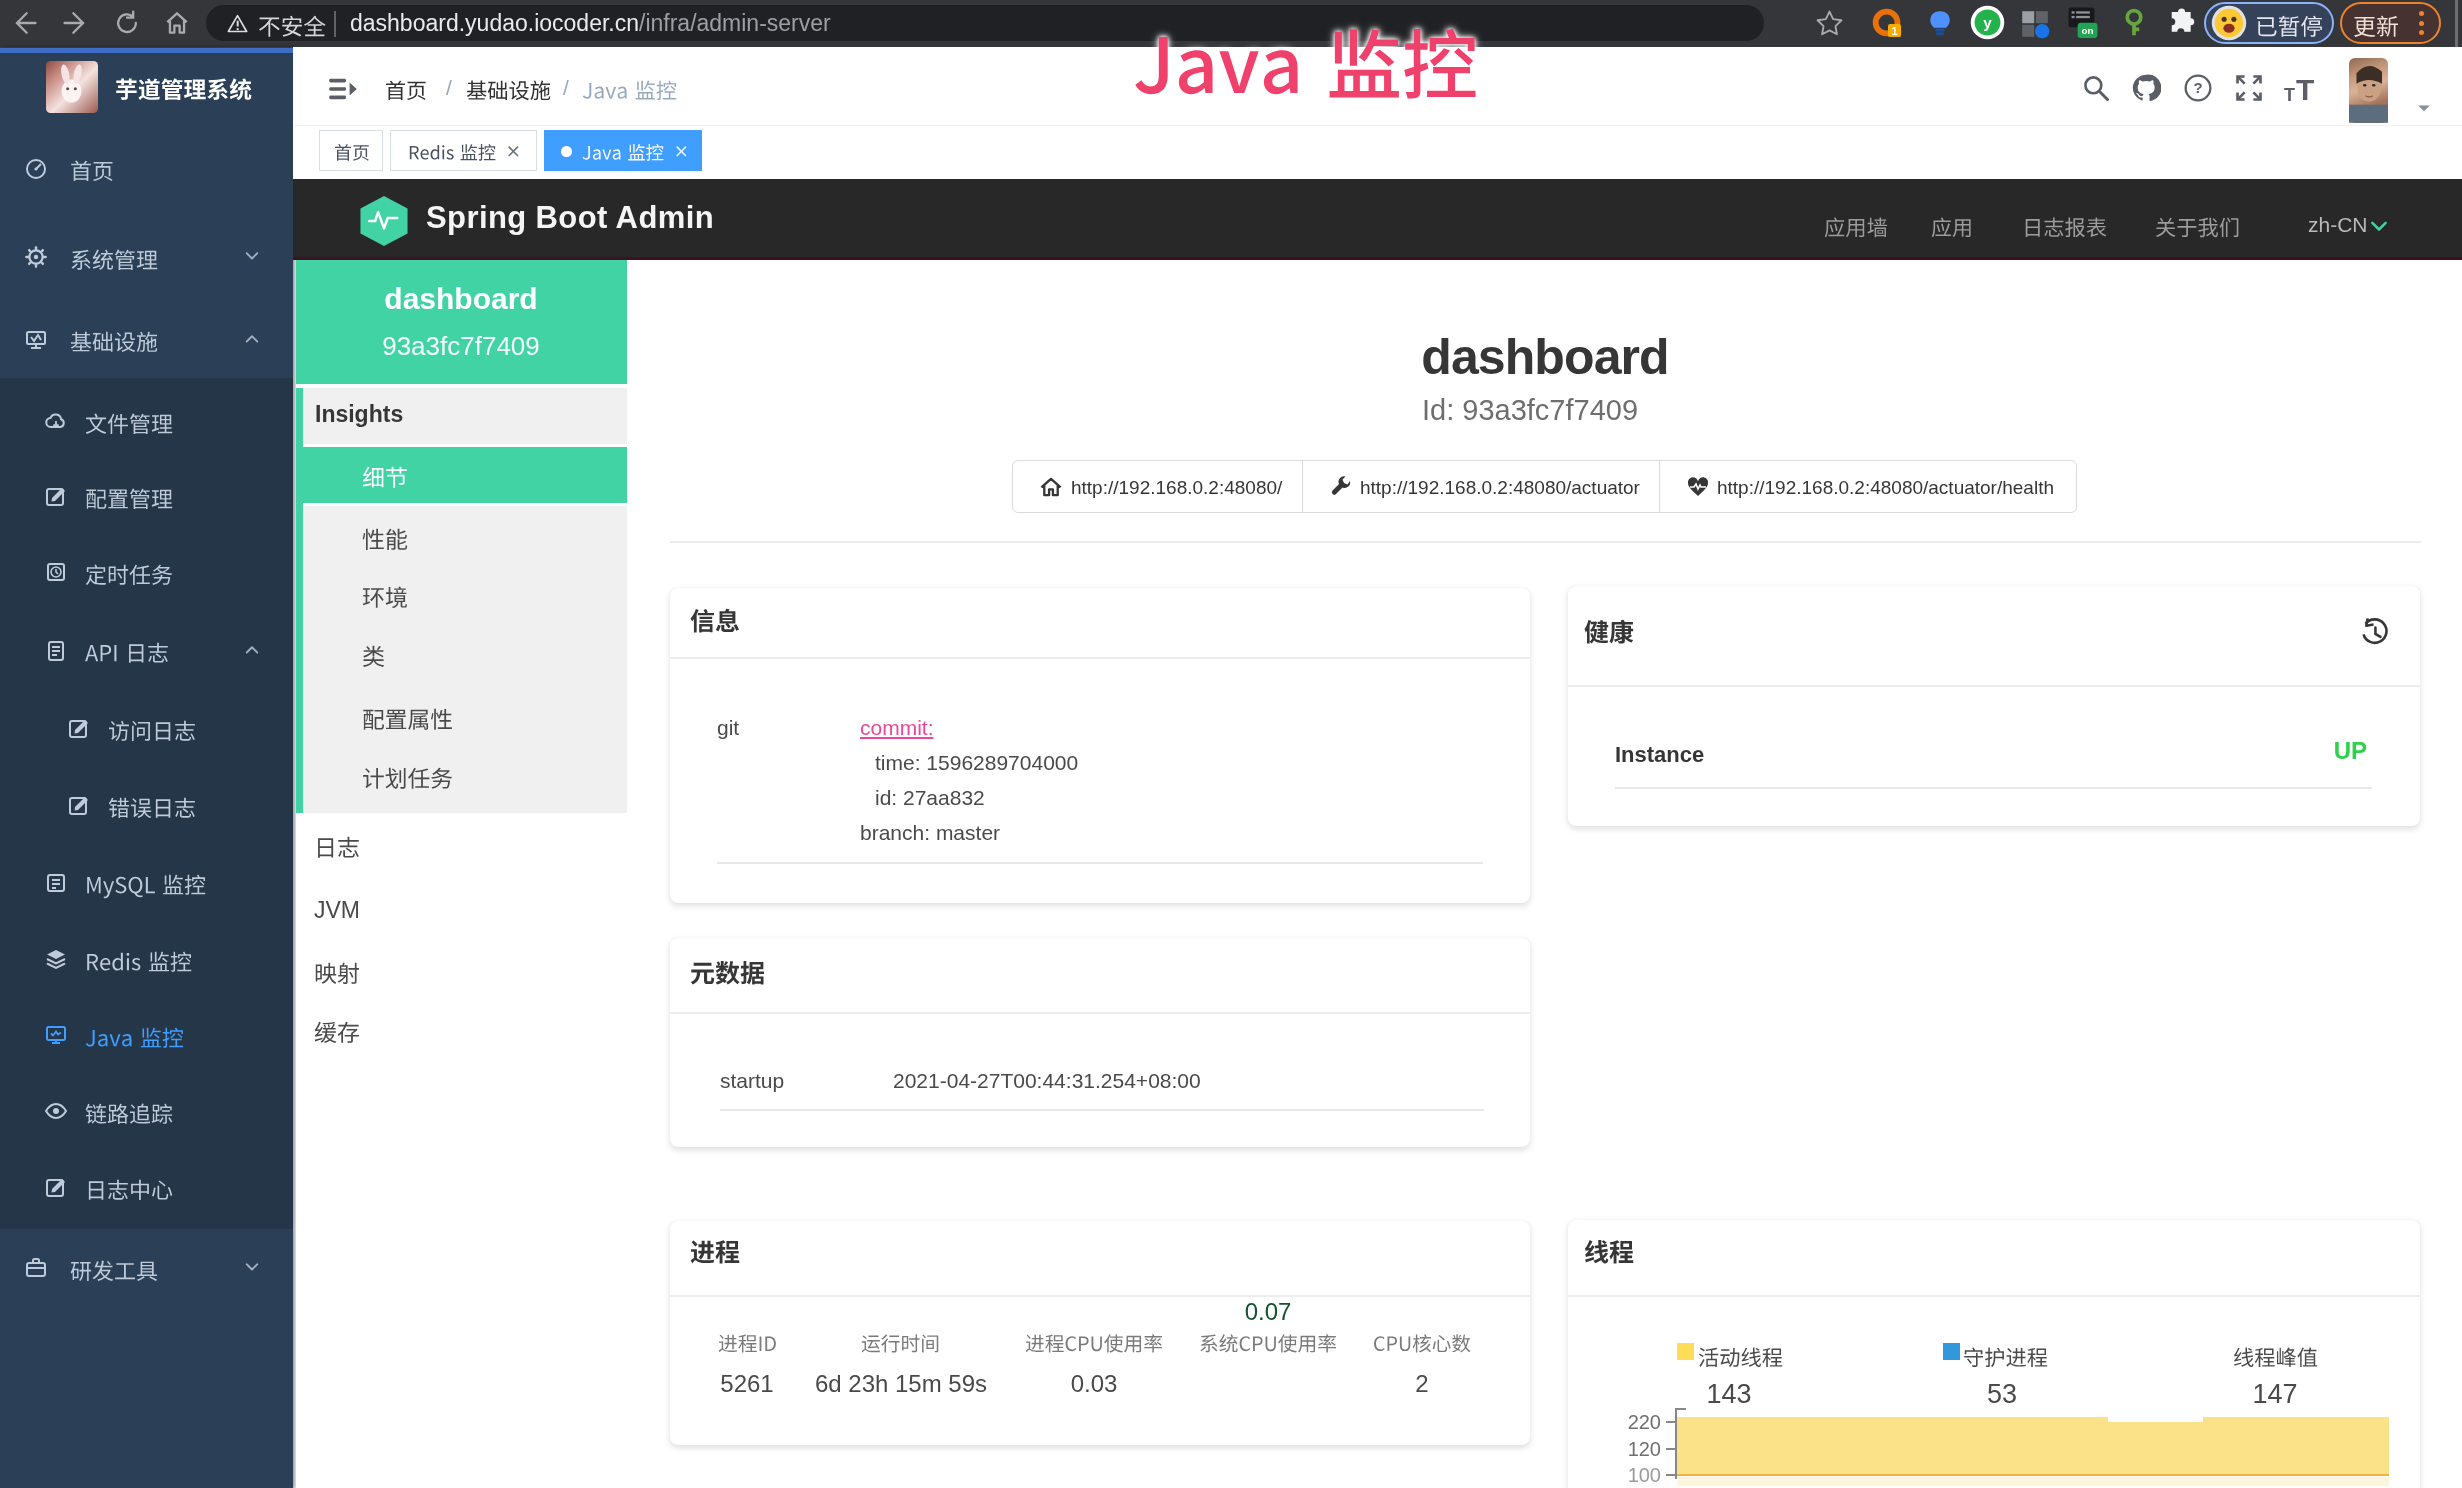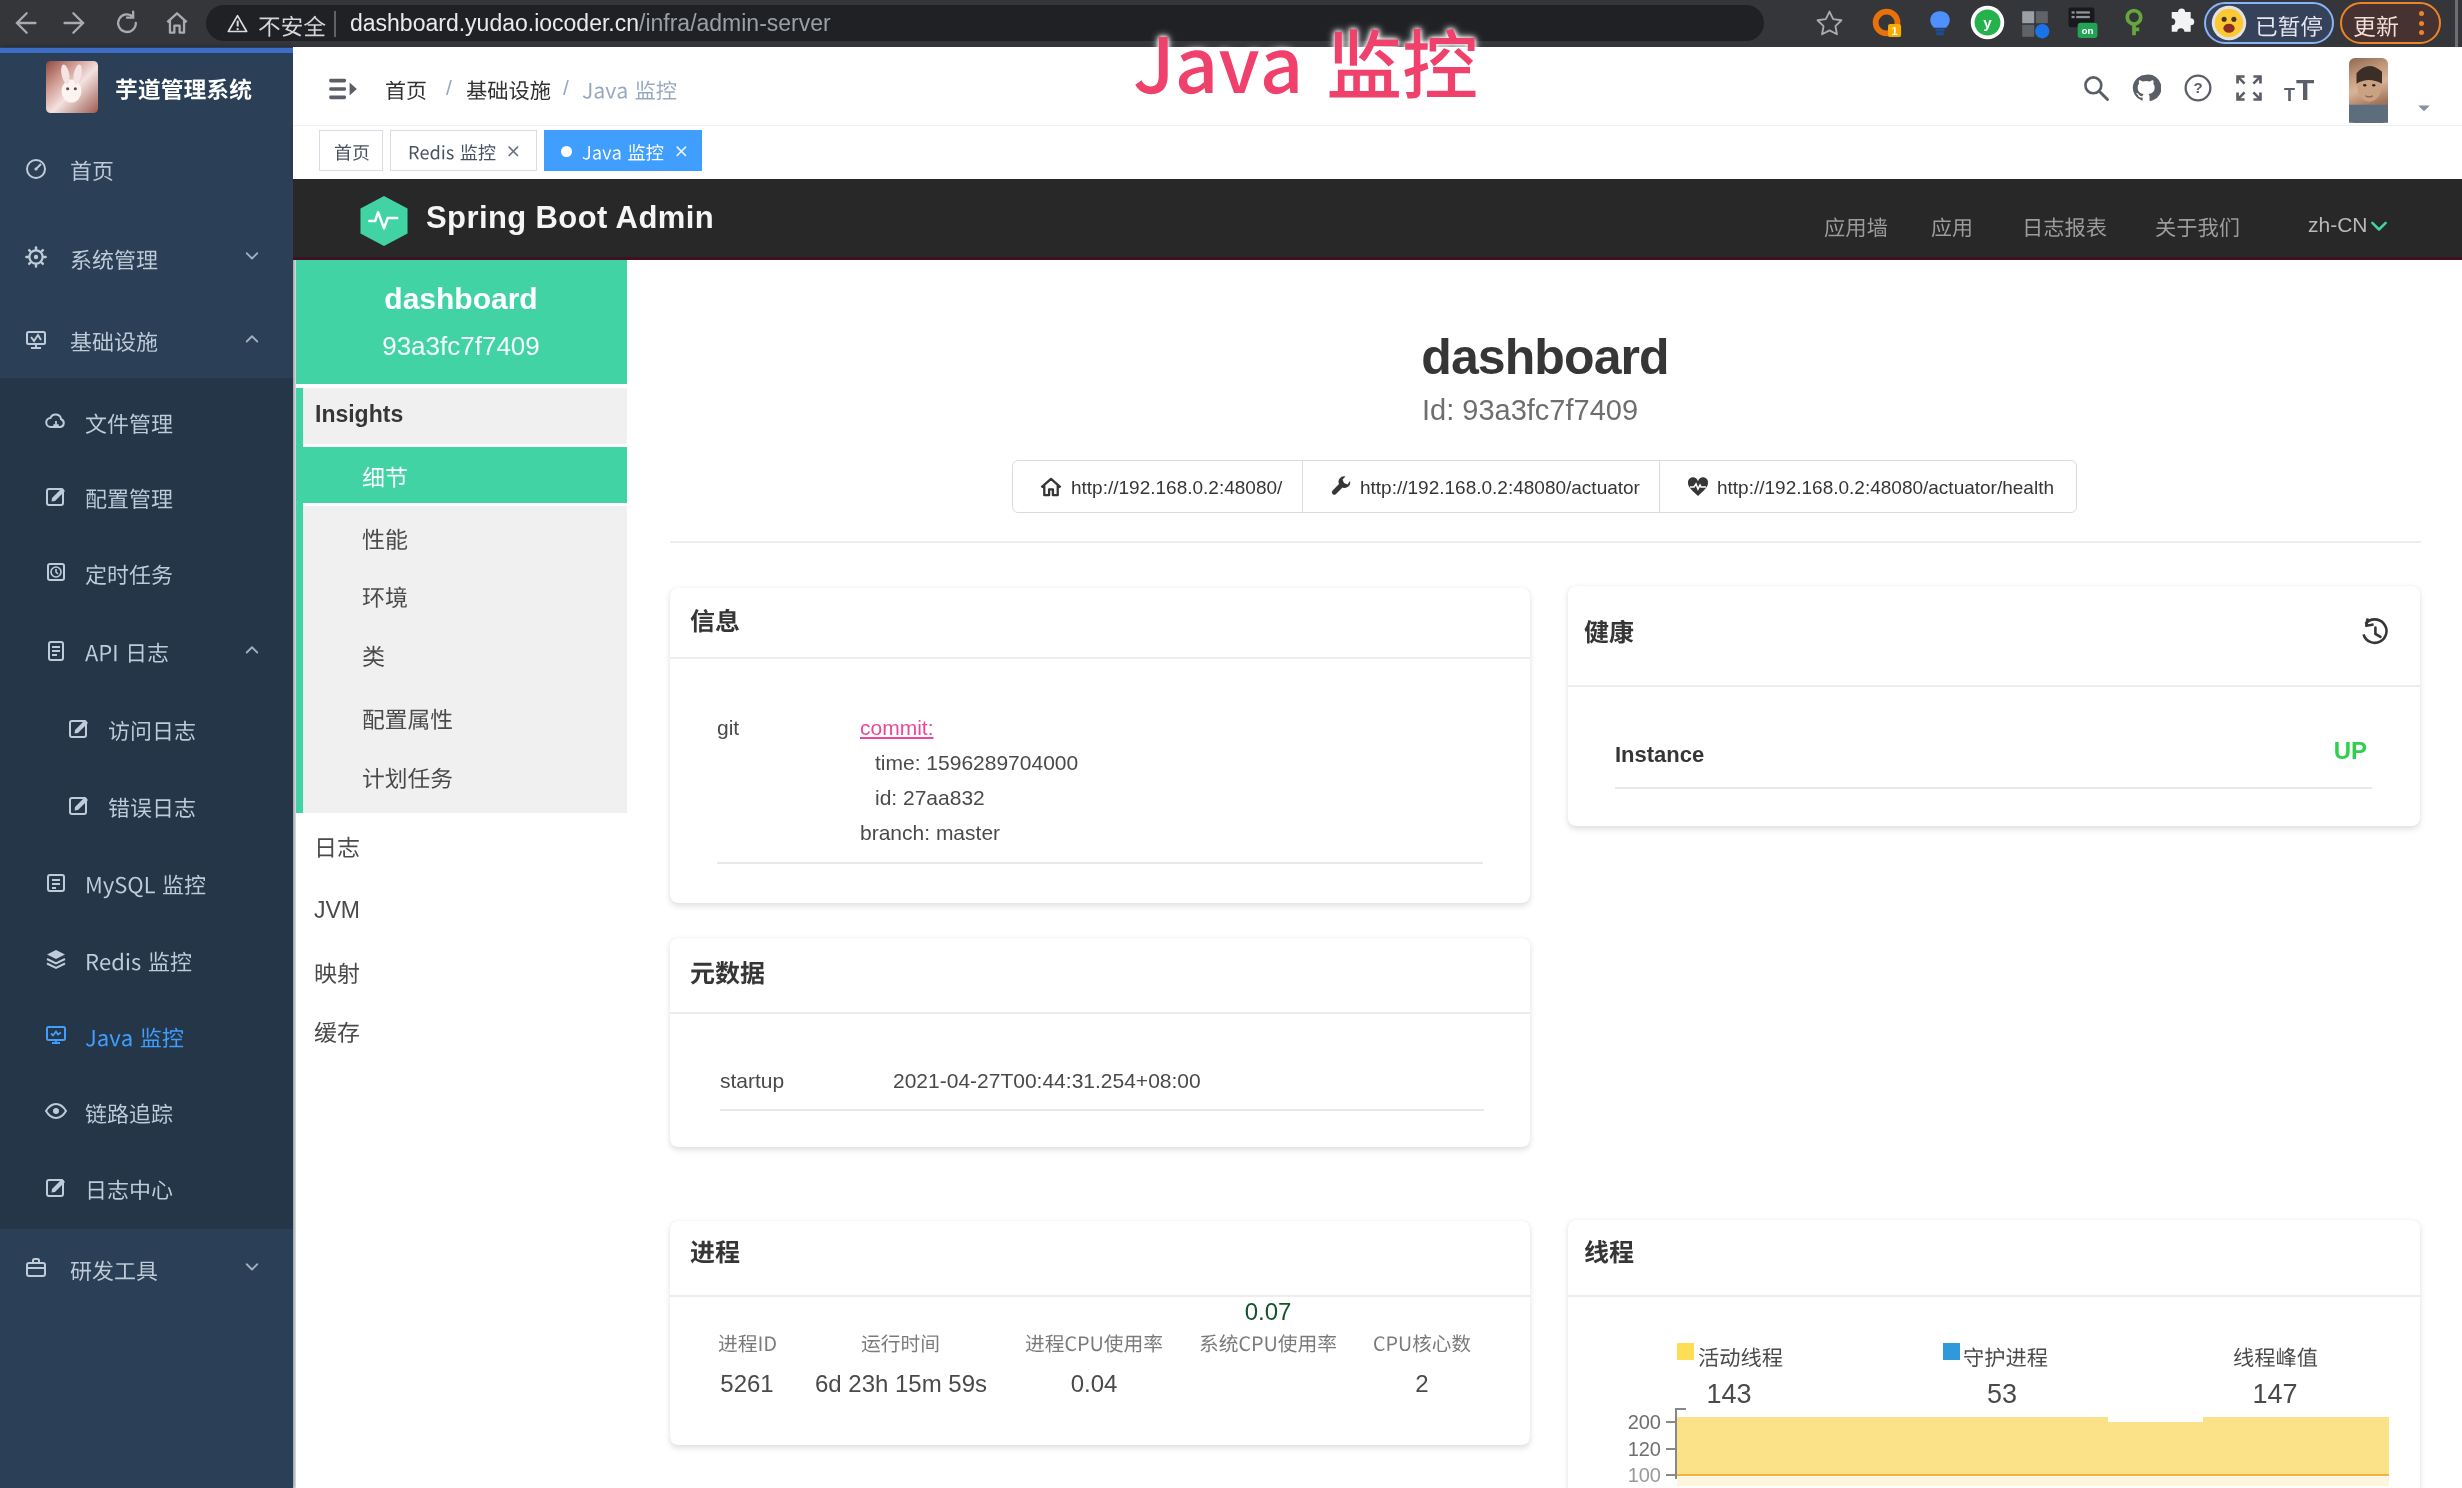--- a/index.html
+++ b/index.html
@@ -408,21 +408,21 @@
       <path d="M2.1 -20.2C3.5 -18.9 5.3 -17 6.1 -15.8L7.6 -17.1C6.7 -18.2 4.9 -20 3.5 -21.3ZM18.7 -21.3V-17.1H14.4V-21.3H12.5V-17.1H8.8V-15.2H12.5V-12.2L12.5 -10.6H8.7V-8.7H12.2C11.9 -6.7 11 -4.8 9 -3.3C9.5 -3 10.2 -2.3 10.5 -1.9C12.8 -3.7 13.8 -6.2 14.2 -8.7H18.7V-2.1H20.7V-8.7H24.5V-10.6H20.7V-15.2H24V-17.1H20.7V-21.3ZM14.4 -15.2H18.7V-10.6H14.4L14.4 -12.2ZM6.8 -12.4H1.3V-10.6H4.9V-3.1C3.7 -2.7 2.4 -1.6 1 -0.1L2.3 1.7C3.6 -0.1 4.9 -1.6 5.8 -1.6C6.4 -1.6 7.2 -0.7 8.3 -0.1C10.1 1.1 12.3 1.4 15.5 1.4C18 1.4 22.6 1.2 24.5 1.1C24.5 0.5 24.8 -0.4 25.1 -0.9C22.5 -0.6 18.6 -0.4 15.5 -0.4C12.6 -0.4 10.4 -0.6 8.7 -1.7C7.9 -2.2 7.3 -2.7 6.8 -3Z M39.8 -19.1H47.7V-14.3H39.8ZM38 -20.7V-12.6H49.6V-20.7ZM37.6 -5.4V-3.7H42.7V-0.3H35.9V1.4H51V-0.3H44.7V-3.7H49.9V-5.4H44.7V-8.6H50.5V-10.3H37V-8.6H42.7V-5.4ZM35.4 -21.5C33.5 -20.6 30 -19.8 27.1 -19.3C27.4 -18.9 27.6 -18.3 27.7 -17.9C28.9 -18 30.2 -18.3 31.5 -18.5V-14.5H27.3V-12.7H31.3C30.2 -9.7 28.4 -6.3 26.7 -4.5C27.1 -4 27.5 -3.2 27.7 -2.7C29.1 -4.3 30.4 -6.9 31.5 -9.5V2H33.4V-9.2C34.3 -8.1 35.4 -6.7 35.8 -6L37 -7.5C36.5 -8.1 34.2 -10.4 33.4 -11.1V-12.7H36.7V-14.5H33.4V-19C34.7 -19.2 35.8 -19.6 36.7 -20Z M61.8 0.3C64.3 0.3 66.1 -0.7 67.7 -2.4L66.3 -3.9C65.1 -2.6 63.7 -1.8 61.9 -1.8C58.3 -1.8 56 -4.8 56 -9.6C56 -14.4 58.4 -17.3 62 -17.3C63.6 -17.3 64.9 -16.6 65.9 -15.5L67.2 -17.1C66.1 -18.3 64.3 -19.4 62 -19.4C57.1 -19.4 53.5 -15.7 53.5 -9.5C53.5 -3.3 57 0.3 61.8 0.3Z M71.2 0H73.6V-7.6H76.8C80.9 -7.6 83.8 -9.4 83.8 -13.5C83.8 -17.6 80.9 -19.1 76.6 -19.1H71.2ZM73.6 -9.5V-17.1H76.3C79.7 -17.1 81.4 -16.2 81.4 -13.5C81.4 -10.7 79.8 -9.5 76.4 -9.5Z M94.4 0.3C98.3 0.3 101.3 -1.7 101.3 -7.9V-19.1H99V-7.8C99 -3.2 97 -1.8 94.4 -1.8C91.9 -1.8 90 -3.2 90 -7.8V-19.1H87.6V-7.9C87.6 -1.7 90.5 0.3 94.4 0.3Z M119.4 -21.7V-19H112.1V-17.2H119.4V-14.6H112.9V-7.4H119.2C119.1 -6 118.7 -4.6 117.8 -3.4C116.5 -4.4 115.3 -5.5 114.5 -6.9L112.9 -6.3C113.9 -4.7 115.1 -3.3 116.7 -2.1C115.5 -1 113.7 -0.1 111.2 0.5C111.6 1 112.1 1.7 112.4 2.2C115.1 1.4 116.9 0.3 118.3 -1C120.9 0.6 124.2 1.6 127.9 2.1C128.2 1.6 128.6 0.8 129.1 0.4C125.3 -0.1 122 -1 119.4 -2.4C120.5 -3.9 120.9 -5.6 121.1 -7.4H127.9V-14.6H121.3V-17.2H128.8V-19H121.3V-21.7ZM114.7 -13H119.4V-10.2L119.3 -9.1H114.7ZM121.3 -13H126.1V-9.1H121.2L121.3 -10.2ZM111 -21.9C109.5 -17.9 107 -14.1 104.3 -11.6C104.7 -11.1 105.2 -10.1 105.4 -9.7C106.4 -10.7 107.4 -11.8 108.3 -13.1V2.2H110.2V-15.9C111.2 -17.7 112.1 -19.5 112.8 -21.3Z M133.8 -20V-10.6C133.8 -6.9 133.5 -2.3 130.6 0.9C131.1 1.2 131.8 1.8 132.1 2.2C134.1 0 135 -3 135.4 -5.9H141.9V1.8H143.9V-5.9H150.9V-0.6C150.9 -0.1 150.7 0.1 150.2 0.1C149.7 0.1 148 0.1 146.1 0.1C146.4 0.6 146.7 1.4 146.8 1.9C149.3 1.9 150.8 1.9 151.7 1.6C152.5 1.3 152.9 0.7 152.9 -0.6V-20ZM135.7 -18.1H141.9V-14H135.7ZM150.9 -18.1V-14H143.9V-18.1ZM135.7 -12.1H141.9V-7.7H135.6C135.7 -8.7 135.7 -9.7 135.7 -10.6ZM150.9 -12.1V-7.7H143.9V-12.1Z M177.3 -16.7C176.4 -15.7 174.8 -14.2 173.7 -13.4L175.1 -12.4C176.3 -13.3 177.8 -14.5 179 -15.7ZM157.2 -8.8 158.2 -7.2C160 -8 162.1 -9.2 164.1 -10.2L163.7 -11.7C161.3 -10.6 158.9 -9.4 157.2 -8.8ZM158 -15.6C159.4 -14.7 161.1 -13.4 161.9 -12.5L163.3 -13.7C162.4 -14.6 160.7 -15.8 159.3 -16.6ZM173.4 -10.6C175.2 -9.5 177.4 -8 178.5 -6.9L180 -8.1C178.8 -9.1 176.5 -10.7 174.8 -11.6ZM157.1 -5.3V-3.4H167.8V2.1H169.8V-3.4H180.5V-5.3H169.8V-7.4H167.8V-5.3ZM167.1 -21.5C167.5 -20.9 168 -20.2 168.3 -19.5H157.6V-17.7H167.2C166.4 -16.5 165.5 -15.4 165.2 -15.1C164.8 -14.6 164.4 -14.3 164 -14.2C164.2 -13.8 164.5 -12.9 164.6 -12.6C165 -12.7 165.5 -12.8 168.5 -13.1C167.3 -11.8 166.2 -10.8 165.6 -10.4C164.8 -9.6 164.1 -9.2 163.5 -9.1C163.7 -8.6 164 -7.7 164.1 -7.4C164.6 -7.6 165.5 -7.7 172.3 -8.4C172.6 -7.9 172.9 -7.4 173.1 -7L174.6 -7.7C174.1 -8.9 172.7 -10.8 171.6 -12.1L170.1 -11.5C170.6 -11 171 -10.4 171.4 -9.9L166.8 -9.5C169.1 -11.3 171.4 -13.6 173.4 -16L171.9 -16.9C171.3 -16.2 170.7 -15.4 170.1 -14.7L166.7 -14.6C167.6 -15.5 168.5 -16.6 169.2 -17.7H180.3V-19.5H170.6C170.2 -20.3 169.6 -21.3 169 -22Z" fill="#7a7a7a"></path>
     </svg></div>
 <div style="position:absolute;left:1199px;top:1331px;"><svg width="138" height="26" viewBox="0 -26 181.8 33.8">
       <path d="M7.4 -5.8C6.1 -4 3.9 -2 1.8 -0.8C2.3 -0.5 3.1 0.2 3.5 0.5C5.5 -0.9 7.8 -3 9.4 -5.1ZM16.5 -4.9C18.7 -3.3 21.4 -0.9 22.7 0.6L24.3 -0.6C22.9 -2.1 20.3 -4.4 18.1 -6ZM17.3 -11.5C17.9 -10.9 18.7 -10.2 19.4 -9.4L7.9 -8.7C11.8 -10.6 15.8 -13 19.7 -15.9L18.1 -17.2C16.8 -16.1 15.4 -15.1 14 -14.1L7.7 -13.8C9.5 -15.1 11.4 -16.8 13.2 -18.6C16.6 -19 19.8 -19.4 22.2 -20L20.9 -21.7C16.7 -20.6 9.1 -19.9 2.8 -19.6C3 -19.1 3.2 -18.4 3.3 -17.9C5.6 -18 8 -18.1 10.4 -18.4C8.7 -16.6 6.8 -15 6.1 -14.6C5.4 -14 4.7 -13.6 4.2 -13.5C4.4 -13.1 4.7 -12.2 4.8 -11.8C5.3 -12 6.1 -12.1 11.4 -12.4C9.2 -11 7.3 -10 6.4 -9.6C4.8 -8.8 3.6 -8.3 2.8 -8.2C3 -7.7 3.3 -6.8 3.4 -6.4C4.1 -6.7 5.1 -6.8 12.2 -7.3V-0.5C12.2 -0.2 12.2 -0.1 11.7 -0.1C11.3 -0.1 9.9 -0.1 8.3 -0.2C8.6 0.4 9 1.2 9.1 1.8C11 1.8 12.3 1.8 13.1 1.5C14 1.1 14.2 0.6 14.2 -0.5V-7.5L20.7 -8C21.4 -7.1 22.1 -6.3 22.5 -5.6L24.1 -6.6C23 -8.1 20.8 -10.5 18.8 -12.3Z M44.1 -9.2V-0.9C44.1 1 44.6 1.6 46.4 1.6C46.8 1.6 48.3 1.6 48.7 1.6C50.3 1.6 50.8 0.6 50.9 -3C50.4 -3.1 49.6 -3.4 49.2 -3.8C49.2 -0.6 49.1 -0.2 48.5 -0.2C48.2 -0.2 47 -0.2 46.7 -0.2C46.1 -0.2 46.1 -0.2 46.1 -0.9V-9.2ZM39.3 -9.1C39.1 -4 38.5 -1.2 34.2 0.4C34.7 0.8 35.2 1.5 35.5 2C40.2 0.1 41 -3.3 41.2 -9.1ZM27.1 -1.4 27.5 0.5C29.9 -0.2 32.9 -1.2 35.9 -2.1L35.5 -3.8C32.4 -2.9 29.2 -1.9 27.1 -1.4ZM41.5 -21.4C42 -20.4 42.6 -19 42.9 -18.1H36.6V-16.3H41.3C40.1 -14.7 38.3 -12.3 37.7 -11.7C37.2 -11.3 36.6 -11.1 36.1 -10.9C36.3 -10.5 36.6 -9.5 36.7 -9C37.4 -9.4 38.5 -9.5 48 -10.4C48.4 -9.7 48.8 -9 49 -8.5L50.7 -9.4C49.9 -10.9 48.2 -13.3 46.8 -15.2L45.3 -14.4C45.8 -13.6 46.4 -12.8 47 -11.9L39.8 -11.3C41 -12.7 42.5 -14.8 43.6 -16.3H50.6V-18.1H43.2L44.8 -18.6C44.5 -19.4 43.9 -20.9 43.3 -21.9ZM27.6 -11C27.9 -11.2 28.5 -11.3 31.7 -11.8C30.6 -10.1 29.5 -8.8 29.1 -8.3C28.2 -7.4 27.6 -6.7 27.1 -6.6C27.3 -6.1 27.6 -5.1 27.7 -4.7C28.3 -5.1 29.1 -5.4 35.6 -6.8C35.5 -7.2 35.5 -7.9 35.6 -8.5L30.7 -7.5C32.6 -9.8 34.6 -12.6 36.2 -15.4L34.5 -16.4C34 -15.5 33.4 -14.5 32.8 -13.6L29.6 -13.2C31.3 -15.5 32.9 -18.3 34.1 -21L32.1 -21.9C30.9 -18.8 29 -15.4 28.4 -14.6C27.8 -13.7 27.3 -13.1 26.9 -13C27.1 -12.5 27.4 -11.4 27.6 -11Z M61.8 0.3C64.3 0.3 66.1 -0.7 67.7 -2.4L66.3 -3.9C65.1 -2.6 63.7 -1.8 61.9 -1.8C58.3 -1.8 56 -4.8 56 -9.6C56 -14.4 58.4 -17.3 62 -17.3C63.6 -17.3 64.9 -16.6 65.9 -15.5L67.2 -17.1C66.1 -18.3 64.3 -19.4 62 -19.4C57.1 -19.4 53.5 -15.7 53.5 -9.5C53.5 -3.3 57 0.3 61.8 0.3Z M71.2 0H73.6V-7.6H76.8C80.9 -7.6 83.8 -9.4 83.8 -13.5C83.8 -17.6 80.9 -19.1 76.6 -19.1H71.2ZM73.6 -9.5V-17.1H76.3C79.7 -17.1 81.4 -16.2 81.4 -13.5C81.4 -10.7 79.8 -9.5 76.4 -9.5Z M94.4 0.3C98.3 0.3 101.3 -1.7 101.3 -7.9V-19.1H99V-7.8C99 -3.2 97 -1.8 94.4 -1.8C91.9 -1.8 90 -3.2 90 -7.8V-19.1H87.6V-7.9C87.6 -1.7 90.5 0.3 94.4 0.3Z M119.4 -21.7V-19H112.1V-17.2H119.4V-14.6H112.9V-7.4H119.2C119.1 -6 118.7 -4.6 117.8 -3.4C116.5 -4.4 115.3 -5.5 114.5 -6.9L112.9 -6.3C113.9 -4.7 115.1 -3.3 116.7 -2.1C115.5 -1 113.7 -0.1 111.2 0.5C111.6 1 112.1 1.7 112.4 2.2C115.1 1.4 116.9 0.3 118.3 -1C120.9 0.6 124.2 1.6 127.9 2.1C128.2 1.6 128.6 0.8 129.1 0.4C125.3 -0.1 122 -1 119.4 -2.4C120.5 -3.9 120.9 -5.6 121.1 -7.4H127.9V-14.6H121.3V-17.2H128.8V-19H121.3V-21.7ZM114.7 -13H119.4V-10.2L119.3 -9.1H114.7ZM121.3 -13H126.1V-9.1H121.2L121.3 -10.2ZM111 -21.9C109.5 -17.9 107 -14.1 104.3 -11.6C104.7 -11.1 105.2 -10.1 105.4 -9.7C106.4 -10.7 107.4 -11.8 108.3 -13.1V2.2H110.2V-15.9C111.2 -17.7 112.1 -19.5 112.8 -21.3Z M133.8 -20V-10.6C133.8 -6.9 133.5 -2.3 130.6 0.9C131.1 1.2 131.8 1.8 132.1 2.2C134.1 0 135 -3 135.4 -5.9H141.9V1.8H143.9V-5.9H150.9V-0.6C150.9 -0.1 150.7 0.1 150.2 0.1C149.7 0.1 148 0.1 146.1 0.1C146.4 0.6 146.7 1.4 146.8 1.9C149.3 1.9 150.8 1.9 151.7 1.6C152.5 1.3 152.9 0.7 152.9 -0.6V-20ZM135.7 -18.1H141.9V-14H135.7ZM150.9 -18.1V-14H143.9V-18.1ZM135.7 -12.1H141.9V-7.7H135.6C135.7 -8.7 135.7 -9.7 135.7 -10.6ZM150.9 -12.1V-7.7H143.9V-12.1Z M177.3 -16.7C176.4 -15.7 174.8 -14.2 173.7 -13.4L175.1 -12.4C176.3 -13.3 177.8 -14.5 179 -15.7ZM157.2 -8.8 158.2 -7.2C160 -8 162.1 -9.2 164.1 -10.2L163.7 -11.7C161.3 -10.6 158.9 -9.4 157.2 -8.8ZM158 -15.6C159.4 -14.7 161.1 -13.4 161.9 -12.5L163.3 -13.7C162.4 -14.6 160.7 -15.8 159.3 -16.6ZM173.4 -10.6C175.2 -9.5 177.4 -8 178.5 -6.9L180 -8.1C178.8 -9.1 176.5 -10.7 174.8 -11.6ZM157.1 -5.3V-3.4H167.8V2.1H169.8V-3.4H180.5V-5.3H169.8V-7.4H167.8V-5.3ZM167.1 -21.5C167.5 -20.9 168 -20.2 168.3 -19.5H157.6V-17.7H167.2C166.4 -16.5 165.5 -15.4 165.2 -15.1C164.8 -14.6 164.4 -14.3 164 -14.2C164.2 -13.8 164.5 -12.9 164.6 -12.6C165 -12.7 165.5 -12.8 168.5 -13.1C167.3 -11.8 166.2 -10.8 165.6 -10.4C164.8 -9.6 164.1 -9.2 163.5 -9.1C163.7 -8.6 164 -7.7 164.1 -7.4C164.6 -7.6 165.5 -7.7 172.3 -8.4C172.6 -7.9 172.9 -7.4 173.1 -7L174.6 -7.7C174.1 -8.9 172.7 -10.8 171.6 -12.1L170.1 -11.5C170.6 -11 171 -10.4 171.4 -9.9L166.8 -9.5C169.1 -11.3 171.4 -13.6 173.4 -16L171.9 -16.9C171.3 -16.2 170.7 -15.4 170.1 -14.7L166.7 -14.6C167.6 -15.5 168.5 -16.6 169.2 -17.7H180.3V-19.5H170.6C170.2 -20.3 169.6 -21.3 169 -22Z" fill="#7a7a7a"></path>
     </svg></div>
 <div style="position:absolute;left:1373px;top:1331px;"><svg width="98" height="26" viewBox="0 -26 129.8 33.8">
       <path d="M9.8 0.3C12.3 0.3 14.1 -0.7 15.7 -2.4L14.3 -3.9C13.1 -2.6 11.7 -1.8 9.9 -1.8C6.3 -1.8 4 -4.8 4 -9.6C4 -14.4 6.4 -17.3 10 -17.3C11.6 -17.3 12.9 -16.6 13.9 -15.5L15.2 -17.1C14.1 -18.3 12.3 -19.4 10 -19.4C5.1 -19.4 1.5 -15.7 1.5 -9.5C1.5 -3.3 5 0.3 9.8 0.3Z M19.2 0H21.6V-7.6H24.8C28.9 -7.6 31.8 -9.4 31.8 -13.5C31.8 -17.6 28.9 -19.1 24.6 -19.1H19.2ZM21.6 -9.5V-17.1H24.3C27.7 -17.1 29.4 -16.2 29.4 -13.5C29.4 -10.7 27.8 -9.5 24.4 -9.5Z M42.4 0.3C46.3 0.3 49.3 -1.7 49.3 -7.9V-19.1H47V-7.8C47 -3.2 45 -1.8 42.4 -1.8C39.9 -1.8 38 -3.2 38 -7.8V-19.1H35.6V-7.9C35.6 -1.7 38.5 0.3 42.4 0.3Z M74.1 -9.6C71.9 -5.2 66.9 -1.5 60.8 0.5C61.2 0.9 61.8 1.6 62 2.1C65.2 1 68.2 -0.6 70.6 -2.6C72.4 -1.1 74.3 0.7 75.3 1.8L76.8 0.5C75.8 -0.7 73.8 -2.4 72 -3.8C73.7 -5.3 75.1 -7 76.1 -8.9ZM67.7 -21.4C68.3 -20.4 68.8 -19.2 69 -18.3H62.2V-16.5H67.2C66.3 -15 64.8 -12.6 64.3 -12.1C63.9 -11.6 63.2 -11.4 62.6 -11.3C62.8 -10.9 63.1 -9.9 63.2 -9.5C63.7 -9.6 64.5 -9.8 69.1 -10.1C67.2 -8.1 64.8 -6.4 62.1 -5.2C62.5 -4.8 63 -4.1 63.3 -3.7C67.8 -5.9 71.8 -9.6 74 -13.6L72.2 -14.3C71.8 -13.4 71.2 -12.6 70.6 -11.8L66.2 -11.6C67.2 -13 68.4 -15 69.3 -16.5H76.7V-18.3H70.7L71.1 -18.4C70.9 -19.4 70.2 -20.9 69.5 -21.9ZM56.8 -21.8V-16.8H53.3V-15H56.7C55.9 -11.4 54.3 -7.3 52.6 -5.1C53 -4.7 53.5 -3.8 53.7 -3.2C54.8 -4.9 55.9 -7.5 56.8 -10.3V2.1H58.7V-11.6C59.4 -10.3 60.2 -8.7 60.5 -7.9L61.7 -9.3C61.3 -10.1 59.4 -13 58.7 -13.9V-15H61.6V-16.8H58.7V-21.8Z M85.5 -14.6V-1.7C85.5 0.9 86.3 1.6 89.1 1.6C89.7 1.6 93.7 1.6 94.4 1.6C97.3 1.6 97.9 0.2 98.2 -4.8C97.6 -4.9 96.8 -5.3 96.3 -5.7C96.1 -1.2 95.9 -0.2 94.3 -0.2C93.4 -0.2 90 -0.2 89.3 -0.2C87.8 -0.2 87.5 -0.5 87.5 -1.7V-14.6ZM81.3 -12.6C80.9 -9.5 80.1 -5.5 78.9 -2.8L80.9 -2C82 -4.8 82.8 -9.2 83.2 -12.3ZM97.6 -12.6C99 -9.5 100.5 -5.4 101 -2.7L102.9 -3.5C102.4 -6.2 100.9 -10.2 99.4 -13.3ZM86.7 -19.7C89.2 -17.9 92.2 -15.3 93.7 -13.7L95.1 -15.2C93.6 -16.8 90.5 -19.3 88 -20.9Z M115.3 -21.3C114.8 -20.3 114 -18.8 113.4 -17.9L114.6 -17.3C115.3 -18.1 116.2 -19.4 116.9 -20.6ZM106.1 -20.6C106.8 -19.5 107.5 -18.1 107.7 -17.2L109.2 -17.8C108.9 -18.8 108.2 -20.2 107.5 -21.2ZM114.5 -6.8C113.9 -5.4 113 -4.3 112 -3.3C111 -3.8 110 -4.3 109.1 -4.7C109.4 -5.3 109.8 -6 110.2 -6.8ZM106.7 -4C107.9 -3.5 109.4 -2.8 110.7 -2.2C109 -1 107 -0.1 104.9 0.4C105.2 0.7 105.6 1.4 105.8 1.9C108.2 1.2 110.4 0.2 112.3 -1.3C113.1 -0.8 113.9 -0.3 114.5 0.2L115.8 -1.1C115.2 -1.5 114.4 -2 113.5 -2.5C114.9 -4 116 -5.8 116.7 -8L115.6 -8.5L115.3 -8.4H111L111.6 -9.8L109.8 -10.1C109.7 -9.5 109.4 -9 109.1 -8.4H105.6V-6.8H108.3C107.8 -5.7 107.2 -4.8 106.7 -4ZM110.5 -21.9V-17H105.1V-15.4H109.9C108.6 -13.7 106.6 -12.1 104.8 -11.3C105.2 -10.9 105.6 -10.3 105.9 -9.8C107.5 -10.7 109.2 -12.1 110.5 -13.7V-10.5H112.3V-14C113.5 -13.1 115.1 -11.9 115.8 -11.3L116.9 -12.7C116.2 -13.2 114 -14.6 112.7 -15.4H117.6V-17H112.3V-21.9ZM120.1 -21.6C119.5 -17.1 118.3 -12.7 116.3 -10C116.7 -9.7 117.5 -9.1 117.8 -8.8C118.5 -9.7 119 -10.9 119.5 -12.1C120.1 -9.6 120.9 -7.2 121.8 -5.2C120.4 -2.7 118.4 -0.8 115.5 0.6C115.9 1 116.4 1.7 116.6 2.2C119.3 0.7 121.3 -1.1 122.8 -3.4C124.1 -1.1 125.7 0.6 127.7 1.8C128.1 1.4 128.6 0.7 129.1 0.3C126.9 -0.9 125.2 -2.8 123.8 -5.1C125.2 -7.8 126.1 -11.1 126.7 -15H128.4V-16.8H121C121.4 -18.3 121.7 -19.8 121.9 -21.3ZM124.8 -15C124.4 -12 123.8 -9.4 122.8 -7.2C121.9 -9.5 121.1 -12.2 120.6 -15Z" fill="#7a7a7a"></path>
     </svg></div>
 <div style="position:absolute;left:747px;transform:translateX(-50%);top:1370px;font:400 24px 'Liberation Sans',sans-serif;color:#4a4a4a;white-space:nowrap;">5261</div>
 <div style="position:absolute;left:901px;transform:translateX(-50%);top:1370px;font:400 24px 'Liberation Sans',sans-serif;color:#4a4a4a;white-space:nowrap;">6d 23h 15m 59s</div>
-<div style="position:absolute;left:1094px;transform:translateX(-50%);top:1370px;font:400 24px 'Liberation Sans',sans-serif;color:#4a4a4a;white-space:nowrap;">0.04</div>
+<div style="position:absolute;left:1094px;transform:translateX(-50%);top:1370px;font:400 24px 'Liberation Sans',sans-serif;color:#4a4a4a;white-space:nowrap;">0.03</div>
 <div style="position:absolute;left:1268px;transform:translateX(-50%);top:1298px;font:400 24px 'Liberation Sans',sans-serif;color:#14532d;white-space:nowrap;">0.07</div>
 <div style="position:absolute;left:1422px;transform:translateX(-50%);top:1370px;font:400 24px 'Liberation Sans',sans-serif;color:#4a4a4a;white-space:nowrap;">2</div>
 <div style="position:absolute;left:1568px;top:586px;width:852px;height:240px;background:#fff;border-radius:7.6px;box-shadow:0 2.3px 6px rgba(10,10,10,.13),0 0 0.8px rgba(10,10,10,.1);"></div>
 <div style="position:absolute;left:1584px;top:616px;"><svg width="50" height="33" viewBox="0 -33 66 42.9">
       <path d="M9.6 -12.2C9.6 -12.5 10.1 -12.9 10.7 -13.3H13.7C13.4 -11 13 -8.9 12.4 -7.1C11.9 -8.2 11.4 -9.4 11.1 -10.9L8.3 -10C9 -7.4 9.9 -5.3 10.9 -3.6C10 -1.9 8.8 -0.6 7.4 0.4V-20.7C8.2 -22.8 8.9 -24.9 9.5 -27L5.9 -28C4.8 -23.4 2.9 -18.8 0.7 -15.8C1.3 -14.8 2.2 -12.4 2.4 -11.5C3 -12.2 3.5 -12.9 4 -13.7V2.9H7.4V0.7C8.1 1.2 9.3 2.3 9.8 2.9C11.1 2 12.2 0.7 13.2 -0.9C16.1 1.7 19.8 2.3 24.2 2.3H30.9C31.1 1.4 31.6 -0.2 32.1 -1C30.4 -1 25.8 -1 24.4 -1C20.7 -1 17.3 -1.5 14.7 -4C16 -7.1 16.8 -11 17.2 -15.9L15.1 -16.3L14.5 -16.3H13.4C14.8 -18.8 16.2 -21.8 17.3 -24.9L15.1 -26.4L14 -25.9H9.2V-22.6H12.8C11.8 -20.1 10.7 -17.9 10.3 -17.2C9.6 -16.1 8.7 -15.1 8.1 -14.9C8.5 -14.3 9.3 -12.9 9.6 -12.2ZM18 -25.6V-22.8H21.5V-21.3H16.6V-18.4H21.5V-16.6H18V-13.9H21.5V-12.3H17.8V-9.3H21.5V-7.8H17.1V-4.7H21.5V-1.7H24.8V-4.7H31V-7.8H24.8V-9.3H30.2V-12.3H24.8V-13.9H30V-18.4H32V-21.3H30V-25.6H24.8V-27.8H21.5V-25.6ZM24.8 -18.4H27.1V-16.6H24.8ZM24.8 -21.3V-22.8H27.1V-21.3Z M58.3 -13.5V-11.9H53.9V-13.5ZM58.3 -16.3H53.9V-17.7H58.3ZM48.2 -27.4 49.2 -25.5H36.6V-15.9C36.6 -11 36.4 -4.1 33.7 0.7C34.6 1.1 36.2 2.2 36.9 2.8C39.9 -2.3 40.4 -10.5 40.4 -15.9V-22H49.8V-20.3H42.3V-17.7H49.8V-16.3H41V-13.5H49.8V-11.9H42V-9.2H42.8L41.1 -7.4C42.5 -6.5 44.4 -5.2 45.5 -4.4C43.3 -3.5 41.2 -2.8 39.6 -2.2L41.1 1C43.7 -0.2 46.8 -1.6 49.8 -3V-0.9C49.8 -0.4 49.6 -0.2 49 -0.2C48.5 -0.1 46.5 -0.1 44.8 -0.2C45.3 0.7 45.9 2.1 46 3C48.8 3 50.7 3 52.1 2.5C53.4 2 53.9 1.1 53.9 -0.8V-3.9C56.1 -1.3 59.1 0.6 62.7 1.6C63.2 0.6 64.3 -0.8 65 -1.6C62.6 -2 60.4 -2.9 58.6 -4.1C60.1 -4.9 61.9 -5.9 63.5 -7L60.7 -9.2H62V-13.2H64.9V-16.6H62V-20.3H53.9V-22H64.6V-25.5H53.8C53.3 -26.4 52.7 -27.5 52.1 -28.4ZM49.8 -9.2V-6.1L46.2 -4.7L47.9 -6.6C47 -7.3 45.2 -8.4 43.8 -9.2ZM53.9 -9.2H60.6C59.4 -8.2 57.6 -7 56.1 -6C55.2 -6.9 54.5 -7.8 53.9 -8.8Z" fill="#363636"></path>
     </svg></div>
 <div style="position:absolute;left:1568px;top:685px;width:852px;height:1.5px;background:#ededed;"></div>
 <svg style="position:absolute;left:2358px;top:617px" width="33" height="33" viewBox="0 0 36 36" xmlns="http://www.w3.org/2000/svg">
     <path d="M8.2 7.5 A12.8 12.8 0 1 1 6 19" fill="none" stroke="#363636" stroke-width="2.8"></path>
     <path d="M10.5 1.5 L9 9.5 L17 8.2" fill="none" stroke="#363636" stroke-width="2.8" stroke-linejoin="round"></path>
@@ -443,21 +443,21 @@
 <div style="position:absolute;left:1943px;top:1343px;width:16.7px;height:16.7px;background:#3298dc;"></div>
 <div style="position:absolute;left:1963px;top:1344px;"><svg width="85" height="28" viewBox="0 -28 112 36.4">
       <path d="M5.1 -8.1C6.9 -6.3 8.8 -3.8 9.6 -2.1L11.4 -3.3C10.5 -5 8.5 -7.4 6.7 -9.1ZM17.1 -16.6V-12.6H1.6V-10.6H17.1V-0.7C17.1 -0.2 16.9 -0.1 16.3 -0C15.7 0 13.7 0 11.7 -0.1C12 0.5 12.4 1.4 12.5 2C15.2 2.1 16.9 2 17.8 1.7C18.8 1.3 19.2 0.7 19.2 -0.6V-10.6H26.4V-12.6H19.2V-16.6ZM12.1 -23.1C12.6 -22.2 13.1 -21.1 13.5 -20.1H2.3V-14.6H4.4V-18.1H23.4V-14.6H25.6V-20.1H15.8C15.5 -21.2 14.8 -22.6 14.1 -23.7Z M33.3 -23.5V-17.9H29.5V-15.8H33.3V-9.8C31.7 -9.4 30.2 -8.9 29.1 -8.7L29.7 -6.6L33.3 -7.7V-0.4C33.3 0 33.1 0.1 32.8 0.1C32.4 0.1 31.3 0.1 30 0.1C30.3 0.7 30.5 1.6 30.6 2.1C32.5 2.1 33.6 2.1 34.3 1.7C35.1 1.4 35.3 0.8 35.3 -0.4V-8.3L38.7 -9.4L38.4 -11.3L35.3 -10.4V-15.8H38.6V-17.9H35.3V-23.5ZM44.5 -22.7C45.6 -21.4 46.6 -19.8 47.2 -18.7H40.5V-11.2C40.5 -7.4 40.2 -2.6 37 0.8C37.5 1.1 38.4 1.9 38.7 2.3C41.6 -0.9 42.4 -5.5 42.6 -9.4H51.8V-7.7H53.9V-18.7H47.2L49.1 -19.5C48.6 -20.6 47.5 -22.2 46.4 -23.4ZM51.8 -11.4H42.6V-16.8H51.8Z M58.3 -21.8C59.8 -20.4 61.7 -18.3 62.6 -17.1L64.2 -18.4C63.3 -19.6 61.3 -21.6 59.8 -22.9ZM76.2 -22.9V-18.4H71.5V-22.9H69.5V-18.4H65.5V-16.4H69.5V-13.1L69.4 -11.4H65.3V-9.4H69.2C68.8 -7.3 67.8 -5.2 65.7 -3.6C66.2 -3.3 67 -2.5 67.3 -2.1C69.7 -4 70.8 -6.7 71.3 -9.4H76.2V-2.2H78.3V-9.4H82.4V-11.4H78.3V-16.4H81.9V-18.4H78.3V-22.9ZM71.5 -16.4H76.2V-11.4H71.5L71.5 -13.1ZM63.3 -13.4H57.4V-11.4H61.3V-3.4C60 -2.9 58.5 -1.7 57.1 -0.1L58.5 1.8C59.9 -0.1 61.3 -1.7 62.2 -1.7C62.9 -1.7 63.8 -0.8 64.9 -0.1C66.9 1.2 69.2 1.5 72.7 1.5C75.3 1.5 80.4 1.3 82.4 1.2C82.4 0.6 82.7 -0.4 83 -1C80.3 -0.7 76 -0.4 72.7 -0.4C69.6 -0.4 67.2 -0.6 65.4 -1.8C64.5 -2.4 63.9 -2.9 63.3 -3.2Z M98.9 -20.5H107.4V-15.4H98.9ZM96.9 -22.3V-13.6H109.4V-22.3ZM96.5 -5.9V-4H102V-0.4H94.7V1.5H111V-0.4H104.1V-4H109.7V-5.9H104.1V-9.2H110.3V-11.1H95.9V-9.2H102V-5.9ZM94.1 -23.1C92 -22.2 88.3 -21.4 85.2 -20.8C85.5 -20.4 85.7 -19.7 85.8 -19.2C87.1 -19.4 88.5 -19.7 89.9 -19.9V-15.6H85.4V-13.7H89.7C88.5 -10.4 86.6 -6.8 84.8 -4.8C85.1 -4.3 85.7 -3.5 85.9 -2.9C87.3 -4.6 88.8 -7.4 89.9 -10.2V2.2H92V-9.9C93 -8.7 94.1 -7.2 94.6 -6.4L95.8 -8.1C95.3 -8.7 92.8 -11.2 92 -11.9V-13.7H95.5V-15.6H92V-20.4C93.3 -20.7 94.6 -21.1 95.6 -21.5Z" fill="#4a4a4a"></path>
     </svg></div>
 <div style="position:absolute;left:2233px;top:1344px;"><svg width="85" height="28" viewBox="0 -28 112 36.4">
       <path d="M1.5 -1.5 2 0.5C4.5 -0.3 7.9 -1.3 11.1 -2.2L10.8 -4C7.4 -3.1 3.8 -2.1 1.5 -1.5ZM19.7 -21.8C21.1 -21.2 22.9 -20.1 23.8 -19.3L25 -20.6C24.1 -21.4 22.3 -22.4 20.9 -23ZM2 -11.8C2.4 -12 3.1 -12.2 6.5 -12.7C5.3 -10.8 4.2 -9.4 3.6 -8.9C2.8 -7.8 2.1 -7.1 1.5 -7C1.8 -6.5 2.1 -5.5 2.2 -5.1C2.8 -5.4 3.7 -5.7 10.8 -7.1C10.7 -7.6 10.7 -8.3 10.8 -8.9L5.2 -7.9C7.3 -10.4 9.4 -13.5 11.2 -16.6L9.5 -17.6C8.9 -16.6 8.3 -15.5 7.7 -14.5L4.1 -14.2C5.8 -16.5 7.4 -19.6 8.7 -22.5L6.7 -23.4C5.6 -20.1 3.5 -16.5 2.9 -15.6C2.3 -14.6 1.8 -14 1.3 -13.8C1.6 -13.3 1.9 -12.3 2 -11.8ZM24.8 -9.8C23.7 -8 22.2 -6.4 20.4 -5C19.9 -6.5 19.5 -8.3 19.3 -10.3L26.4 -11.6L26.1 -13.5L19 -12.2C18.9 -13.3 18.7 -14.6 18.6 -15.8L25.6 -16.9L25.3 -18.8L18.5 -17.8C18.5 -19.6 18.4 -21.6 18.4 -23.6H16.4C16.4 -21.5 16.4 -19.4 16.5 -17.4L12.1 -16.8L12.5 -14.9L16.7 -15.5C16.7 -14.3 16.9 -13 17 -11.8L11.6 -10.8L11.9 -8.9L17.3 -9.9C17.6 -7.6 18.1 -5.5 18.6 -3.7C16.3 -2.1 13.5 -0.9 10.7 0C11.2 0.5 11.7 1.2 12 1.7C14.6 0.8 17.1 -0.4 19.3 -1.8C20.5 0.7 22 2.2 24 2.2C25.9 2.2 26.6 1.2 27 -1.9C26.5 -2.1 25.8 -2.5 25.4 -3C25.3 -0.5 25 0.1 24.2 0.1C23 0.1 22 -1 21.1 -3.1C23.3 -4.8 25.2 -6.7 26.6 -8.9Z M42.9 -20.5H51.4V-15.4H42.9ZM40.9 -22.3V-13.6H53.4V-22.3ZM40.5 -5.9V-4H46V-0.4H38.7V1.5H55V-0.4H48.1V-4H53.7V-5.9H48.1V-9.2H54.3V-11.1H39.9V-9.2H46V-5.9ZM38.1 -23.1C36 -22.2 32.3 -21.4 29.2 -20.8C29.5 -20.4 29.7 -19.7 29.8 -19.2C31.1 -19.4 32.5 -19.7 33.9 -19.9V-15.6H29.4V-13.7H33.7C32.5 -10.4 30.6 -6.8 28.8 -4.8C29.1 -4.3 29.7 -3.5 29.9 -2.9C31.3 -4.6 32.8 -7.4 33.9 -10.2V2.2H36V-9.9C37 -8.7 38.1 -7.2 38.6 -6.4L39.8 -8.1C39.3 -8.7 36.8 -11.2 36 -11.9V-13.7H39.5V-15.6H36V-20.4C37.3 -20.7 38.6 -21.1 39.6 -21.5Z M72.7 -19.5H78.1C77.4 -18.1 76.4 -16.9 75.2 -15.9C74 -16.9 73.1 -18 72.4 -19.1ZM72.7 -23.5C71.6 -20.7 69.4 -18.2 66.9 -16.5C67.3 -16.2 68 -15.3 68.3 -15C69.3 -15.7 70.3 -16.6 71.2 -17.6C71.8 -16.6 72.7 -15.6 73.6 -14.7C71.6 -13.2 69.2 -12.2 66.7 -11.6C67.1 -11.2 67.6 -10.4 67.8 -9.9C70.4 -10.7 72.9 -11.8 75.2 -13.4C76.9 -12.1 79.1 -11 81.7 -10.3C82 -10.8 82.6 -11.6 83 -12.1C80.5 -12.6 78.4 -13.6 76.7 -14.7C78.5 -16.3 79.9 -18.3 80.9 -20.7L79.6 -21.3L79.2 -21.2H73.8C74.1 -21.8 74.4 -22.4 74.7 -23ZM74 -11.6V-9.9H68.8V-8.2H74V-6.4H69V-4.8H74V-2.7H67.7V-1H74V2.2H76V-1H82.3V-2.7H76V-4.8H81.1V-6.4H76V-8.2H81.2V-9.9H76V-11.6ZM61.4 -23.2V-3.4L59.6 -3.3V-18.8H58V-1.5L64.9 -2V-1H66.5V-18.9H64.9V-3.7L63.1 -3.6V-23.2Z M100.8 -23.5C100.7 -22.7 100.5 -21.7 100.4 -20.7H93.2V-18.8H100.1C99.9 -17.8 99.7 -16.9 99.5 -16.2H94.7V-0.4H92V1.4H110.8V-0.4H108.3V-16.2H101.4C101.7 -16.9 101.9 -17.8 102.1 -18.8H110V-20.7H102.5L103 -23.4ZM96.6 -0.4V-2.7H106.4V-0.4ZM96.6 -10.6H106.4V-8.2H96.6ZM96.6 -12.2V-14.5H106.4V-12.2ZM96.6 -6.7H106.4V-4.3H96.6ZM91.4 -23.5C89.9 -19.2 87.5 -15.1 84.9 -12.3C85.3 -11.8 85.8 -10.7 86.1 -10.2C86.9 -11.1 87.7 -12.2 88.5 -13.3V2.2H90.4V-16.5C91.5 -18.5 92.5 -20.7 93.3 -22.9Z" fill="#4a4a4a"></path>
     </svg></div>
 <div style="position:absolute;left:1729px;transform:translateX(-50%);top:1379px;font:400 27px 'Liberation Sans',sans-serif;color:#4a4a4a;white-space:nowrap;">143</div>
 <div style="position:absolute;left:2002px;transform:translateX(-50%);top:1379px;font:400 27px 'Liberation Sans',sans-serif;color:#4a4a4a;white-space:nowrap;">53</div>
 <div style="position:absolute;left:2275px;transform:translateX(-50%);top:1379px;font:400 27px 'Liberation Sans',sans-serif;color:#4a4a4a;white-space:nowrap;">147</div>
-<div style="position:absolute;right:801px;top:1411px;font:400 20px 'Liberation Sans',sans-serif;color:#6f6f6f;white-space:nowrap;">200</div>
+<div style="position:absolute;right:801px;top:1411px;font:400 20px 'Liberation Sans',sans-serif;color:#6f6f6f;white-space:nowrap;">220</div>
 <div style="position:absolute;right:801px;top:1438px;font:400 20px 'Liberation Sans',sans-serif;color:#6f6f6f;white-space:nowrap;">120</div>
 <div style="position:absolute;right:801px;top:1464px;font:400 20px 'Liberation Sans',sans-serif;color:#9a9a9a;white-space:nowrap;">100</div>
 <div style="position:absolute;left:1675px;top:1408px;width:1.5px;height:71px;background:#888;"></div>
 <div style="position:absolute;left:1675px;top:1408px;width:10.6px;height:1.5px;background:#888;"></div>
 <div style="position:absolute;left:1666px;top:1421px;width:9px;height:1.5px;background:#888;"></div>
 <div style="position:absolute;left:1666px;top:1448px;width:9px;height:1.5px;background:#888;"></div>
 <div style="position:absolute;left:1666px;top:1474px;width:9px;height:1.5px;background:#888;"></div>
 <div style="position:absolute;left:1677px;top:1417px;width:712px;height:57px;background:#fbe187;"></div>
 <div style="position:absolute;left:2108px;top:1417px;width:95px;height:5.3px;background:#fff;"></div>
 <div style="position:absolute;left:1677px;top:1474px;width:712px;height:2.3px;background:#f2b33d;"></div>

